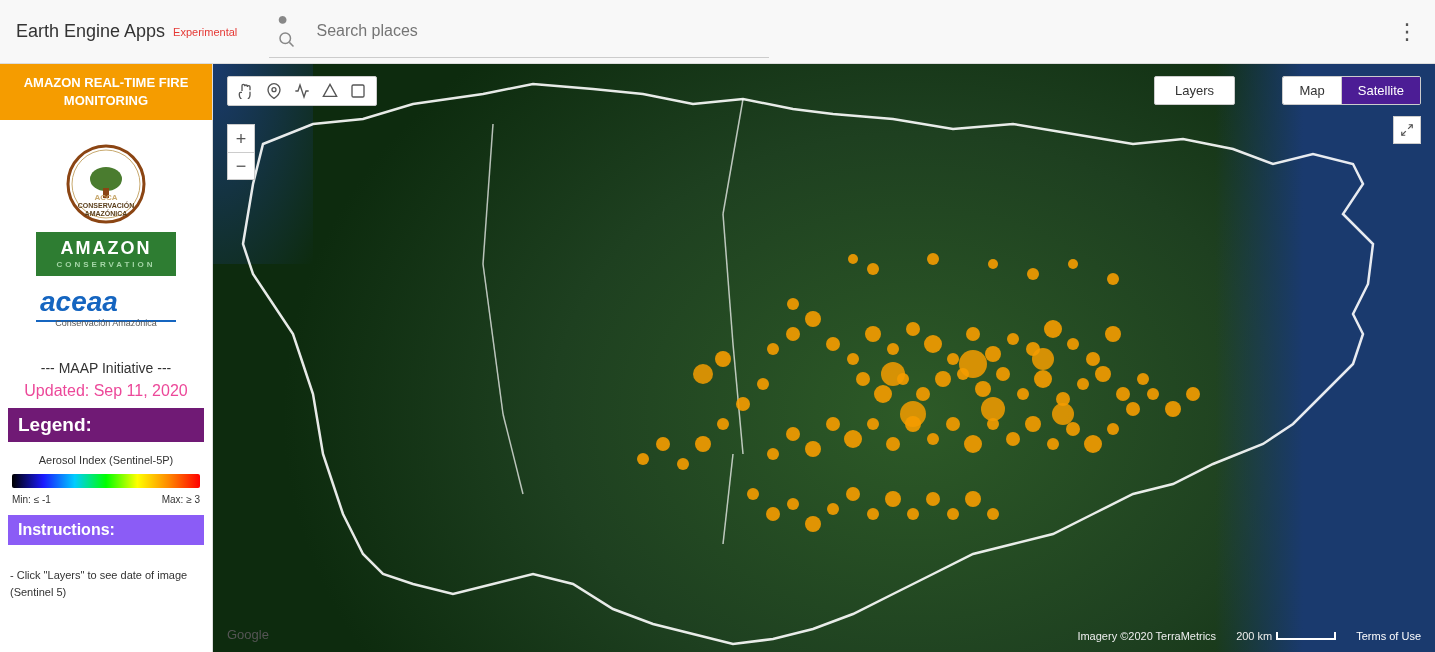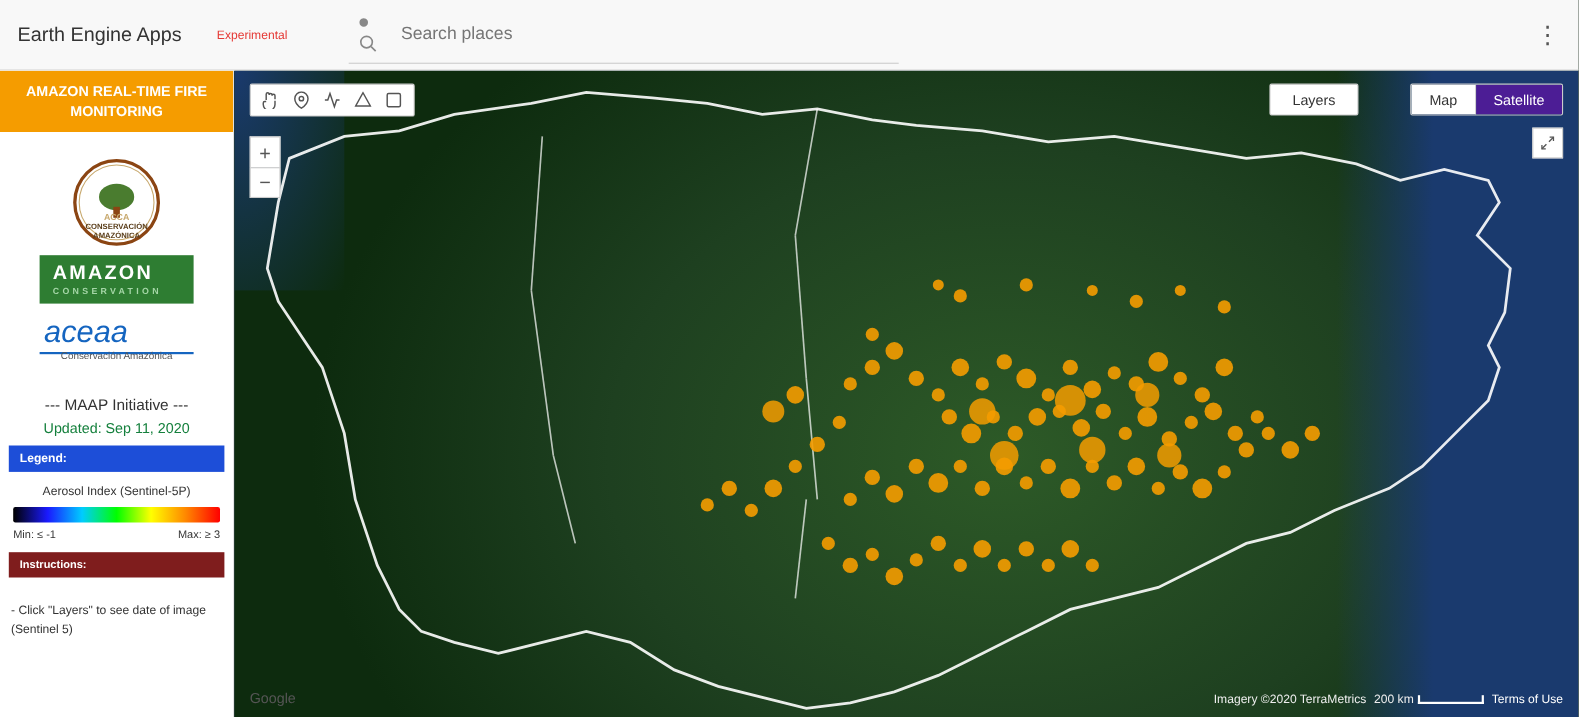--- a/index.html
+++ b/index.html
@@ -8,21 +8,20 @@
     
     #header {
       display: flex;
       align-items: center;
       height: 64px;
       background: #f8f8f8;
       border-bottom: 1px solid #ddd;
       padding: 0 16px;
       position: relative;
       z-index: 100;
-      gap: 24px;
     }
     #app-title {
       font-size: 18px;
       font-weight: 400;
       color: #333;
       margin-right: 8px;
     }
     #experimental-badge {
       font-size: 11px;
       color: #e53935;
@@ -95,31 +94,31 @@
       display: flex;
       align-items: center;
       justify-content: center;
     }
     
     #amazon-logo {
       background: #2e7d32;
       color: #fff;
       font-size: 11px;
       font-weight: 700;
-      text-align: left;
+      text-align: center;
       padding: 6px 12px;
       width: 140px;
       line-height: 1.2;
     }
     #amazon-logo .big { font-size: 18px; font-weight: 900; letter-spacing: 2px; }
     
     #aceaa-logo {
       color: #1565c0;
       font-size: 28px;
-      font-weight: 400;
+      font-weight: 700;
       font-style: italic;
       text-align: left;
       padding: 2px 4px;
       width: 140px;
       border-bottom: 2px solid #1565c0;
     }
     #aceaa-sub {
       color: #555;
       font-size: 9px;
       text-align: center;
@@ -128,30 +127,30 @@
     }
     #maap-title {
       font-size: 14px;
       font-weight: 400;
       text-align: center;
       padding: 4px 8px;
       color: #333;
       margin-top: 4px;
     }
     #updated-text {
-      font-size: 13px;
-      color: #15803d;
+      font-size: 16px;
+      color: #ec4899;
       text-align: center;
       padding: 2px 8px 8px;
     }
     #legend-header {
-      background: #1d4ed8;
+      background: #701a75;
       color: #fff;
       font-weight: 700;
-      font-size: 11px;
+      font-size: 19px;
       padding: 6px 10px;
       margin: 0 8px 8px;
     }
     #aerosol-label {
       font-size: 11px;
       color: #333;
       text-align: center;
       padding: 4px 8px;
     }
     #color-scale {
@@ -161,24 +160,24 @@
       border-radius: 2px;
     }
     #scale-labels {
       display: flex;
       justify-content: space-between;
       padding: 2px 12px;
       font-size: 10px;
       color: #333;
     }
     #instructions-header {
-      background: #7f1d1d;
+      background: #8b5cf6;
       color: #fff;
       font-weight: 700;
-      font-size: 10px;
+      font-size: 16px;
       padding: 6px 10px;
       margin: 8px 8px 6px;
     }
     #instructions-text {
       font-size: 11px;
       color: #333;
       padding: 0 10px;
       line-height: 1.5;
     }
 
@@ -339,21 +338,21 @@
       font-weight: 500;
     }
     
     #map-attribution {
       position: absolute;
       bottom: 10px;
       right: 14px;
       z-index: 10;
       display: flex;
       align-items: center;
-      gap: 7px;
+      gap: 20px;
       font-size: 11px;
       color: #eee;
     }
     #scale-bar {
       display: flex;
       align-items: center;
       gap: 4px;
     }
     #scale-line {
       width: 60px;

